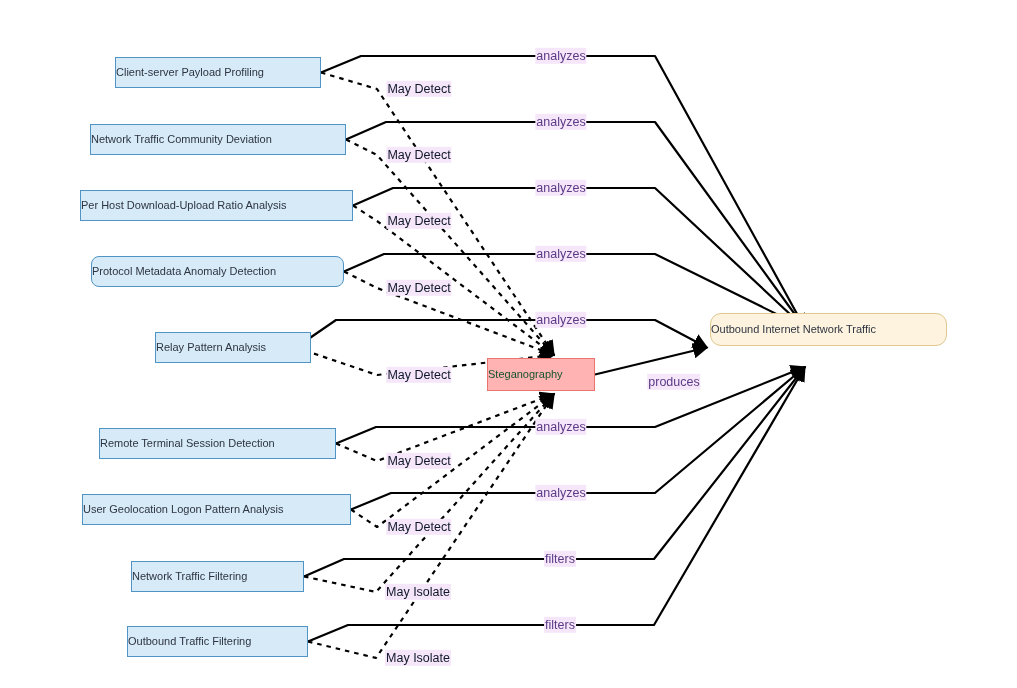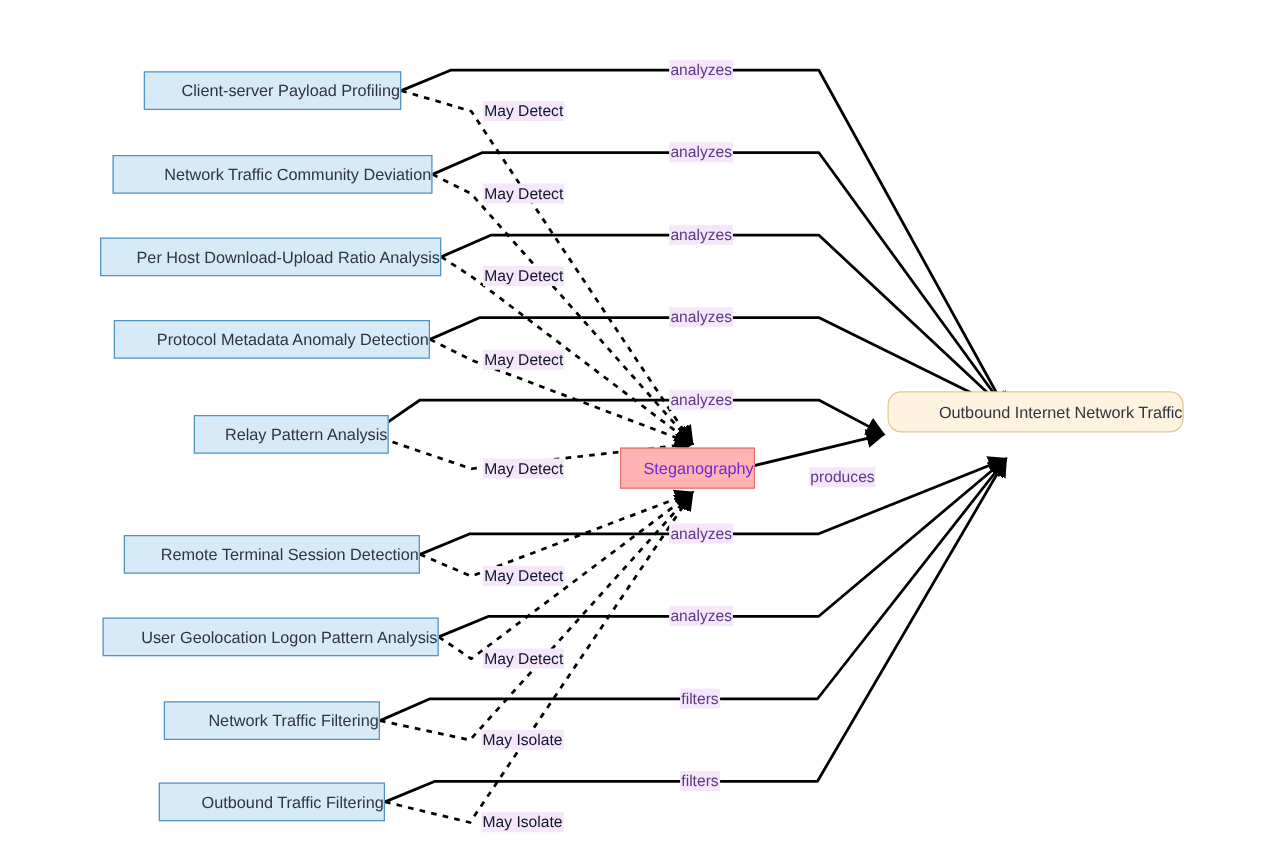--- a/index.html
+++ b/index.html
@@ -30,38 +30,37 @@
     left: 0;
     top: 0;
     width: 1017px;
     height: 688px;
   }
   .node {
     position: absolute;
     box-sizing: border-box;
     display: flex;
     align-items: center;
-    justify-content: flex-end;
-    font-size: 13px;
+    justify-content: flex-start;
+    font-size: 11px;
     line-height: 1;
     color: #333333;
     white-space: nowrap;
     border-style: solid;
     border-width: 1px;
   }
   .node-source {
     background: #d6eaf8;
     border-color: #4f94c4;
     color: #2e3440;
   }
   .node-threat {
     background: #ffb3b3;
     border-color: #e8736f;
-    color: #6d28d9;
-    margin-left: 9px;
+    color: #14532d;
   }
   .node-asset {
     background: #fdf3df;
     border-color: #dfc98f;
     color: #2e3440;
   }
   .edge-label {
     position: absolute;
     transform: translate(-50%, -50%);
     background: #f6e6fa;
@@ -118,21 +117,21 @@
     </div>
 
     <div class="node node-source" style="left:90px;top:124px;width:256px;height:31px;">
       <span>Network Traffic Community Deviation</span>
     </div>
 
     <div class="node node-source" style="left:80px;top:190px;width:273px;height:31px;">
       <span>Per Host Download-Upload Ratio Analysis</span>
     </div>
 
-    <div class="node node-source" style="left:91px;top:256px;width:253px;height:31px;">
+    <div class="node node-source" style="left:91px;top:256px;width:253px;height:31px;border-radius:8px;">
       <span>Protocol Metadata Anomaly Detection</span>
     </div>
 
     <div class="node node-source" style="left:140px;top:332px;width:156px;height:31px;margin-left:15px;">
       <span>Relay Pattern Analysis</span>
     </div>
 
     <div class="node node-source" style="left:99px;top:428px;width:237px;height:31px;">
       <span>Remote Terminal Session Detection</span>
     </div>

